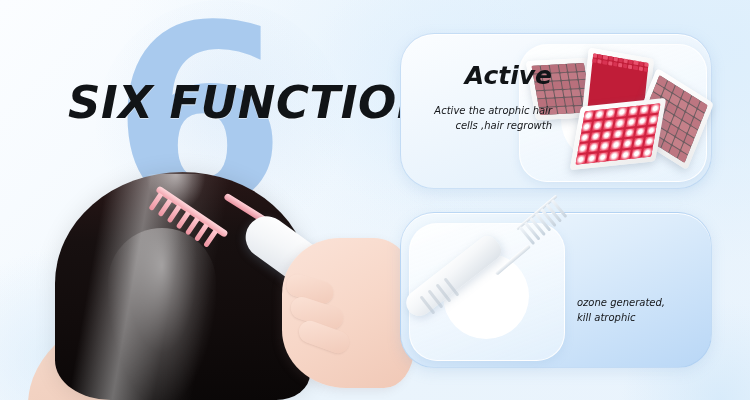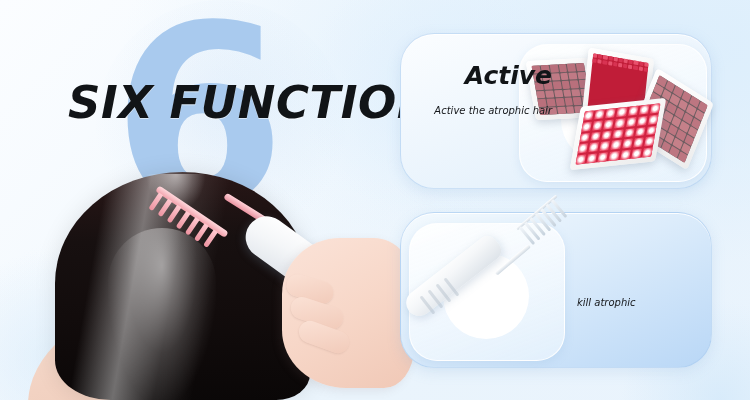--- a/index.html
+++ b/index.html
@@ -413,20 +413,21 @@
         <div class="led" style="background:radial-gradient(circle,#fff 30%,#ef4f6b 75%)"></div>
         <div class="led" style="background:radial-gradient(circle,#fff 30%,#ef4f6b 75%)"></div>
         <div class="led" style="background:radial-gradient(circle,#fff 30%,#ef4f6b 75%)"></div>
       </div>
     </div>
   </div>
 
   <div class="card-title" id="laser-title">Active</div>
   <div class="card-desc" id="laser-desc">
     <div>Active the atrophic hair</div>
+    <div>cells ,hair regrowth</div>
   </div>
 
   <div class="card card-outer" id="card-hf">
     <div class="inner-panel" style="left:8px;top:10px;width:154px;height:136px;"></div>
     <div class="inner-circle" style="left:42px;top:40px;width:86px;height:86px;"></div>
   </div>
 
   <div id="hf-art">
     <div class="wand-handle"></div>
     <div class="wand-ring" style="left:22px;top:78px;transform:rotate(-38deg);"></div>
@@ -440,16 +441,17 @@
       <div class="ctooth" style="left:9px;"></div>
       <div class="ctooth" style="left:16px;"></div>
       <div class="ctooth" style="left:23px;"></div>
       <div class="ctooth" style="left:30px;"></div>
       <div class="ctooth" style="left:37px;"></div>
       <div class="ctooth" style="left:44px;"></div>
     </div>
   </div>
 
   <div class="card-desc" id="hf-desc">
+    <div>ozone generated,</div>
     <div>kill atrophic</div>
   </div>
 
 </div>
 
 </body></html>

